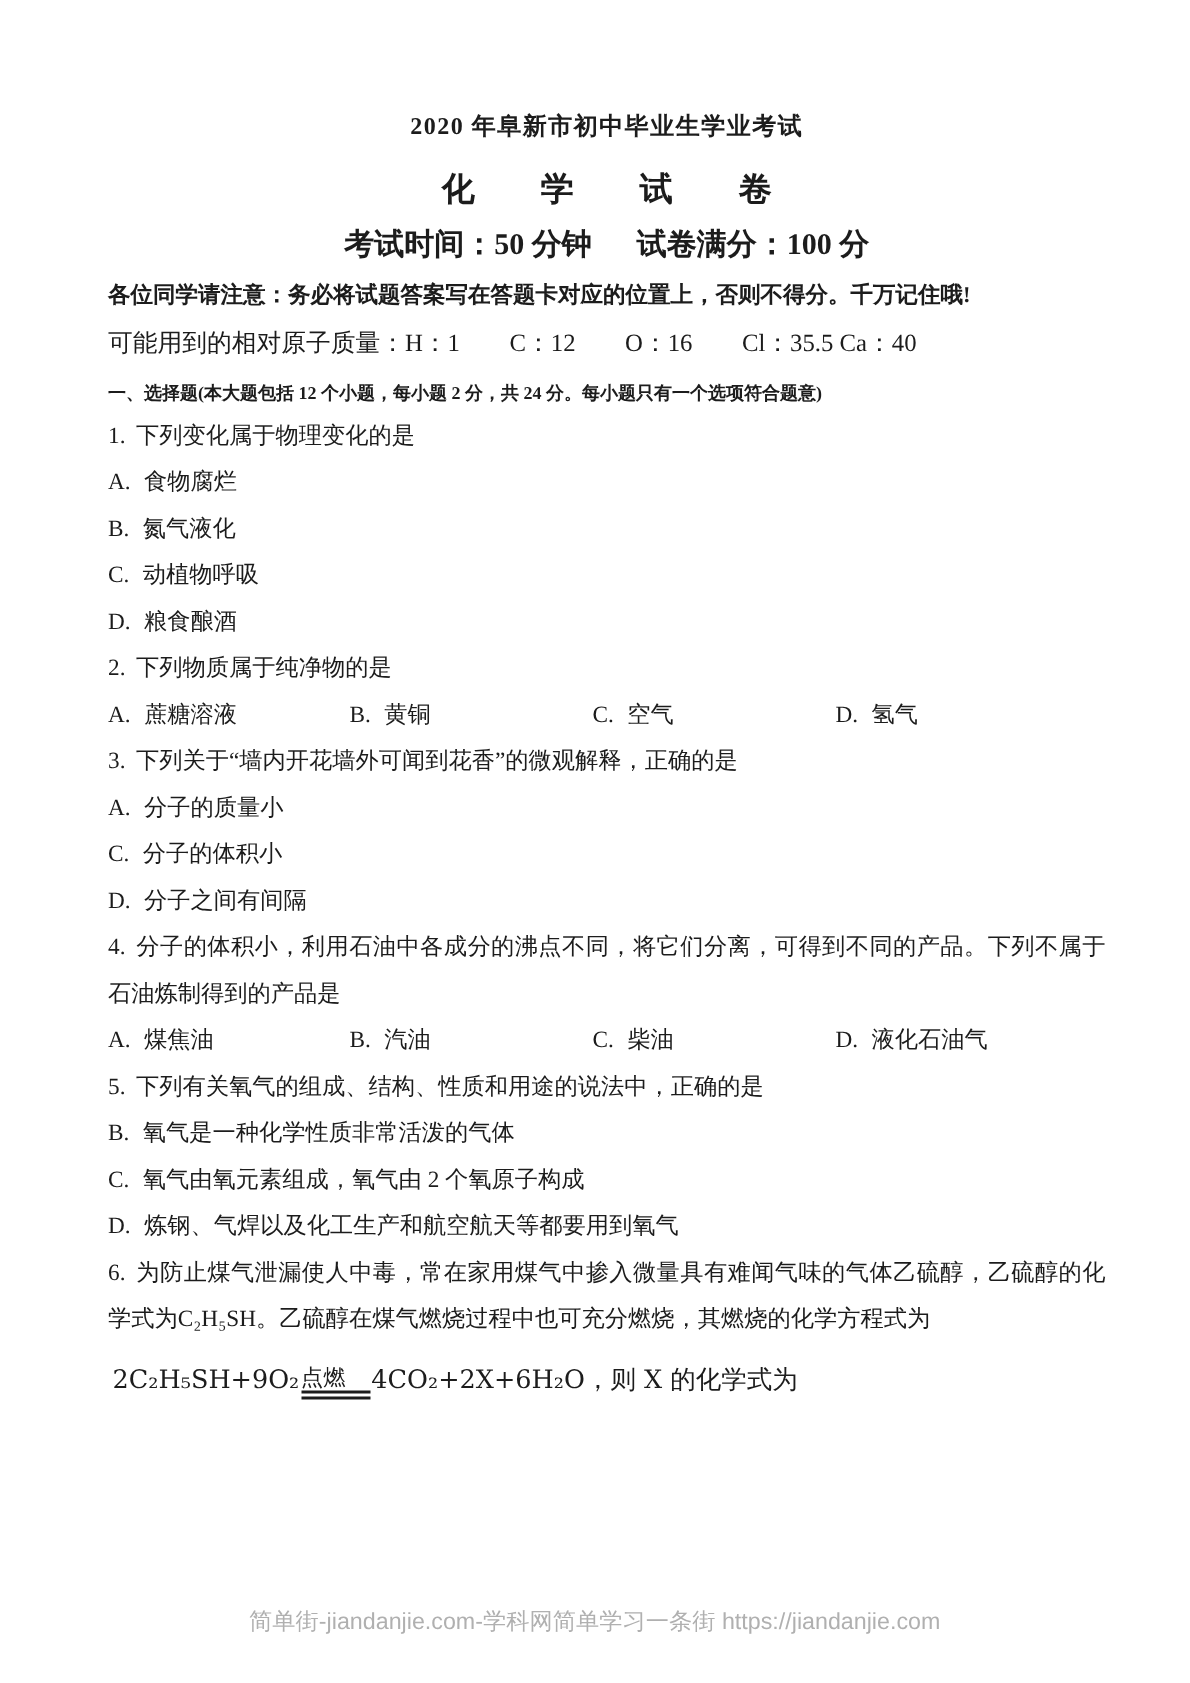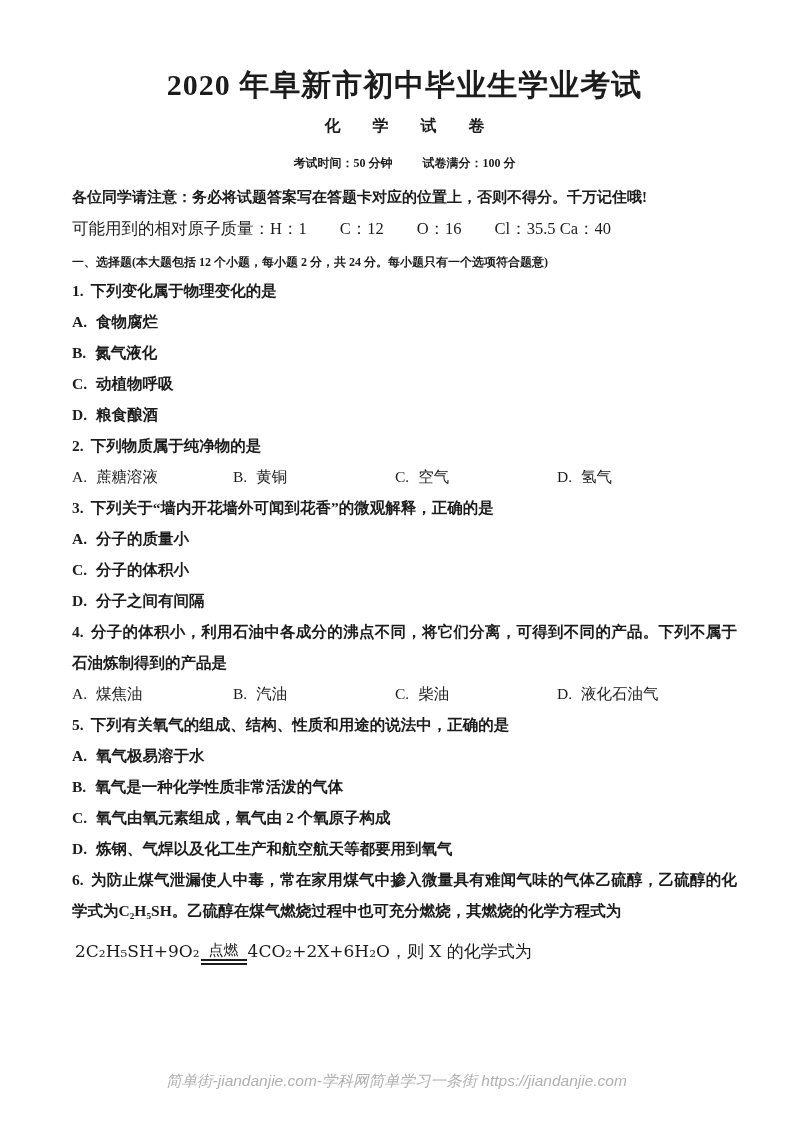--- a/index.html
+++ b/index.html
@@ -12,36 +12,36 @@
     color: #1c1c1c;
     font-family: "Liberation Serif", "DejaVu Serif", serif;
     overflow: hidden;
   }
   .content { padding: 0 56px 0 72px; }
 
   .exam-title {
     margin: 0;
     padding-top: 72px;
     text-align: center;
-    font-size: 30px;
+    font-size: 16px;
     line-height: 26px;
     font-weight: bold;
     letter-spacing: 1px;
   }
   .subject-title {
     margin: 14px 0 0 0;
     text-align: center;
-    font-size: 16px;
+    font-size: 22px;
     line-height: 28px;
     font-weight: bold;
   }
   .exam-info {
     margin-top: 12px;
     text-align: center;
-    font-size: 12px;
+    font-size: 20px;
     line-height: 22px;
     font-weight: bold;
   }
   .exam-info .score { margin-left: 30px; }
 
   .notice {
     margin: 12px 0 0 0;
     font-size: 15px;
     line-height: 22px;
     font-weight: bold;
@@ -53,42 +53,42 @@
     font-weight: normal;
   }
   .section-heading {
     margin: 11px 0 0 0;
     font-size: 12px;
     line-height: 22px;
     font-weight: bold;
   }
 
   .questions { margin-top: 2px; font-size: 15.5px; }
-  .q-stem, .opt-line { margin: 0; line-height: 31px; text-align: justify; font-weight: bold; }
+  .q-stem, .opt-line { margin: 0; line-height: 31px; text-align: justify; }
   .q-num { margin-right: 7px; }
   .opt-label { margin-right: 9px; }
   .opt-row { display: flex; line-height: 31px; justify-content: flex-end; }
   .opt-cell { flex: 0 0 auto; }
   .opt-cell:nth-child(1) { width: 161px; }
   .opt-cell:nth-child(2) { width: 162px; }
   .opt-cell:nth-child(3) { width: 162px; }
   .opt-cell:nth-child(4) { flex: 1 1 auto; }
 
   .eq-line {
     margin-top: 8px;
     margin-left: 3px;
     line-height: 34px;
     font-size: 17px;
     font-family: "DejaVu Serif", "Liberation Serif", serif;
     white-space: nowrap;
   }
   .cond {
     display: inline-block;
     vertical-align: 2px;
-    text-align: center;
+    text-align: left;
     margin: 0 1px;
   }
   .cond-text {
     display: block;
     font-size: 15px;
     line-height: 18px;
   }
   .cond-bar {
     display: block;
     width: 46px;
@@ -99,21 +99,20 @@
 
   .footer {
     position: absolute;
     left: 0;
     bottom: 30px;
     width: 100%;
     text-align: center;
     font-family: "Liberation Sans", "DejaVu Sans", sans-serif;
     font-size: 15.5px;
     color: #b0b0b0;
-    font-style: italic;
   }
 </style>
 </head>
 <body>
 
 <div class="page">
   <div class="content">
 
     <h1 class="exam-title">2020 年阜新市初中毕业生学业考试</h1>
 
@@ -158,21 +157,20 @@
           <p class="q-stem"><span class="q-num">4.</span><span class="q-text">分子的体积小，利用石油中各成分的沸点不同，将它们分离，可得到不同的产品。下列不属于石油炼制得到的产品是</span></p>
           <div class="opt-row">
             <div class="opt-cell"><span class="opt-label">A.</span><span class="opt-text">煤焦油</span></div>
             <div class="opt-cell"><span class="opt-label">B.</span><span class="opt-text">汽油</span></div>
             <div class="opt-cell"><span class="opt-label">C.</span><span class="opt-text">柴油</span></div>
             <div class="opt-cell"><span class="opt-label">D.</span><span class="opt-text">液化石油气</span></div>
           </div>
         </div>
         <div class="question">
           <p class="q-stem"><span class="q-num">5.</span><span class="q-text">下列有关氧气的组成、结构、性质和用途的说法中，正确的是</span></p>
-          <div class="opt-line"><span class="opt-label">A.</span><span class="opt-text">氧气极易溶于水</span></div>
           <div class="opt-line"><span class="opt-label">B.</span><span class="opt-text">氧气是一种化学性质非常活泼的气体</span></div>
           <div class="opt-line"><span class="opt-label">C.</span><span class="opt-text">氧气由氧元素组成，氧气由 2 个氧原子构成</span></div>
           <div class="opt-line"><span class="opt-label">D.</span><span class="opt-text">炼钢、气焊以及化工生产和航空航天等都要用到氧气</span></div>
         </div>
         <div class="question">
           <p class="q-stem"><span class="q-num">6.</span><span class="q-text">为防止煤气泄漏使人中毒，常在家用煤气中掺入微量具有难闻气味的气体乙硫醇，乙硫醇的化学式为C₂H₅SH。乙硫醇在煤气燃烧过程中也可充分燃烧，其燃烧的化学方程式为</span></p>
           <div class="eq-line"><span class="eq-left">2C₂H₅SH+9O₂</span><span class="cond"><span class="cond-text">点燃</span><span class="cond-bar"></span></span><span class="eq-right">4CO₂+2X+6H₂O</span><span class="eq-tail">，则 X 的化学式为</span></div>
         </div>
       </div>
 

